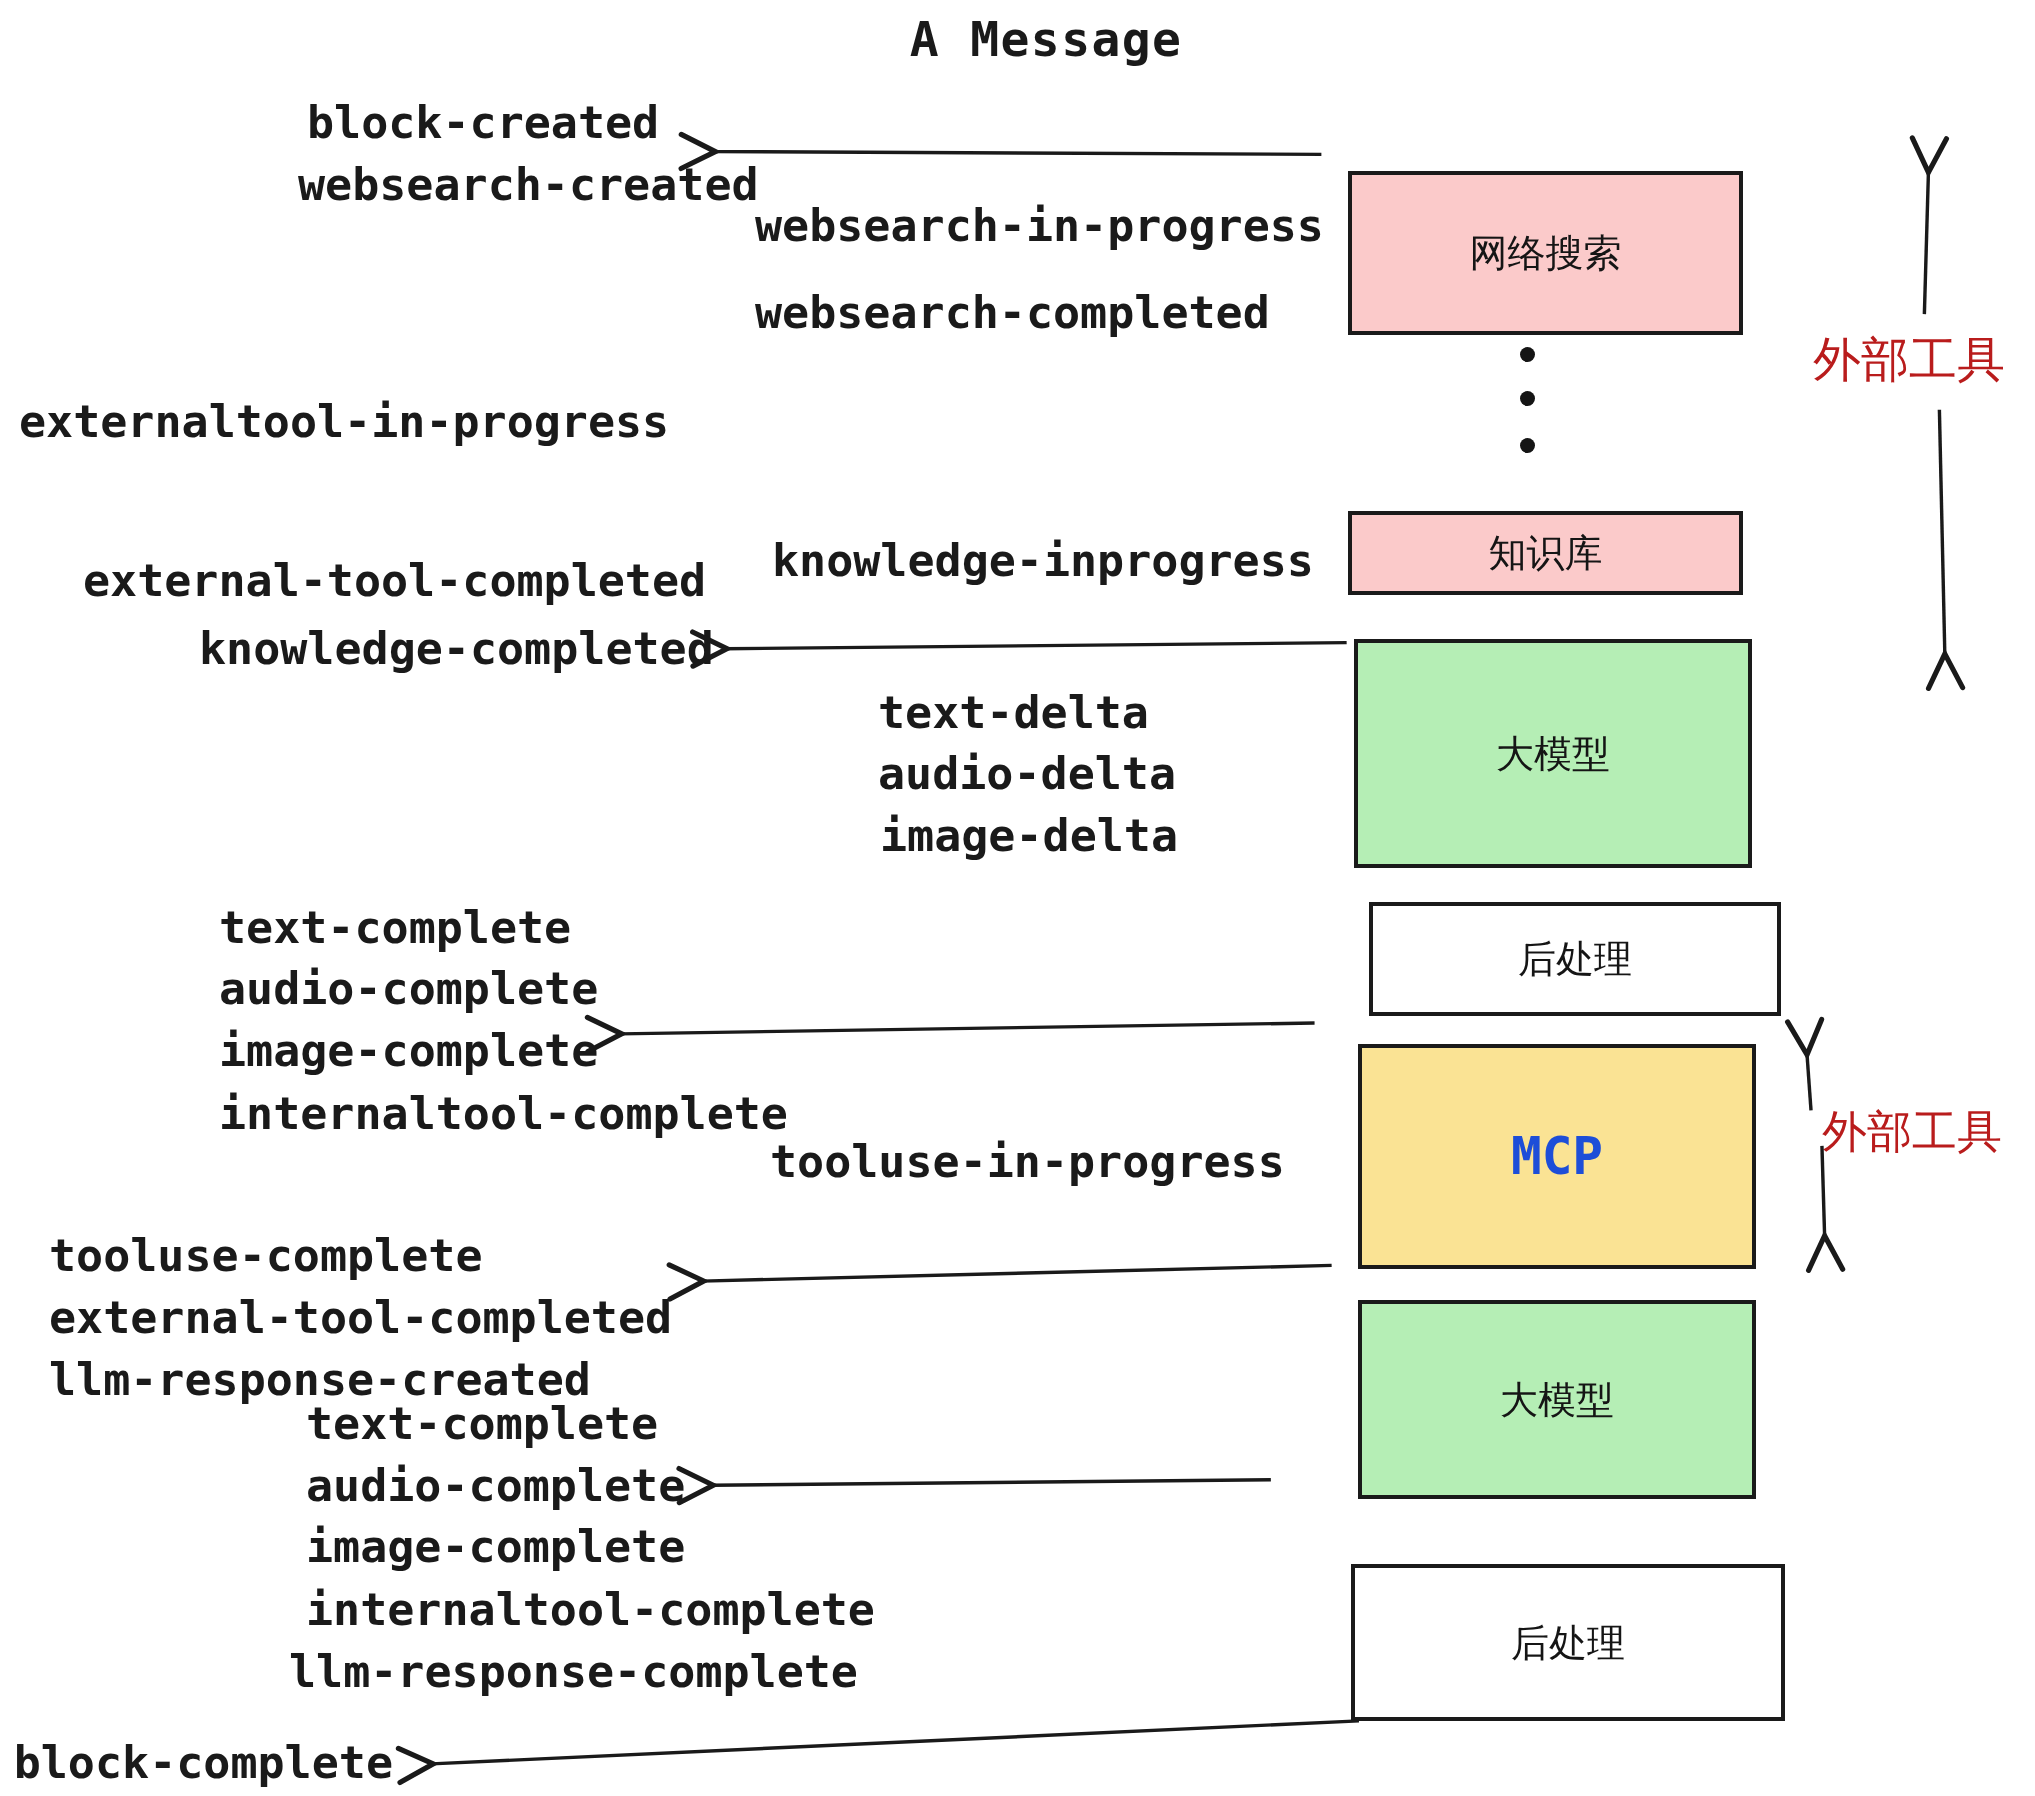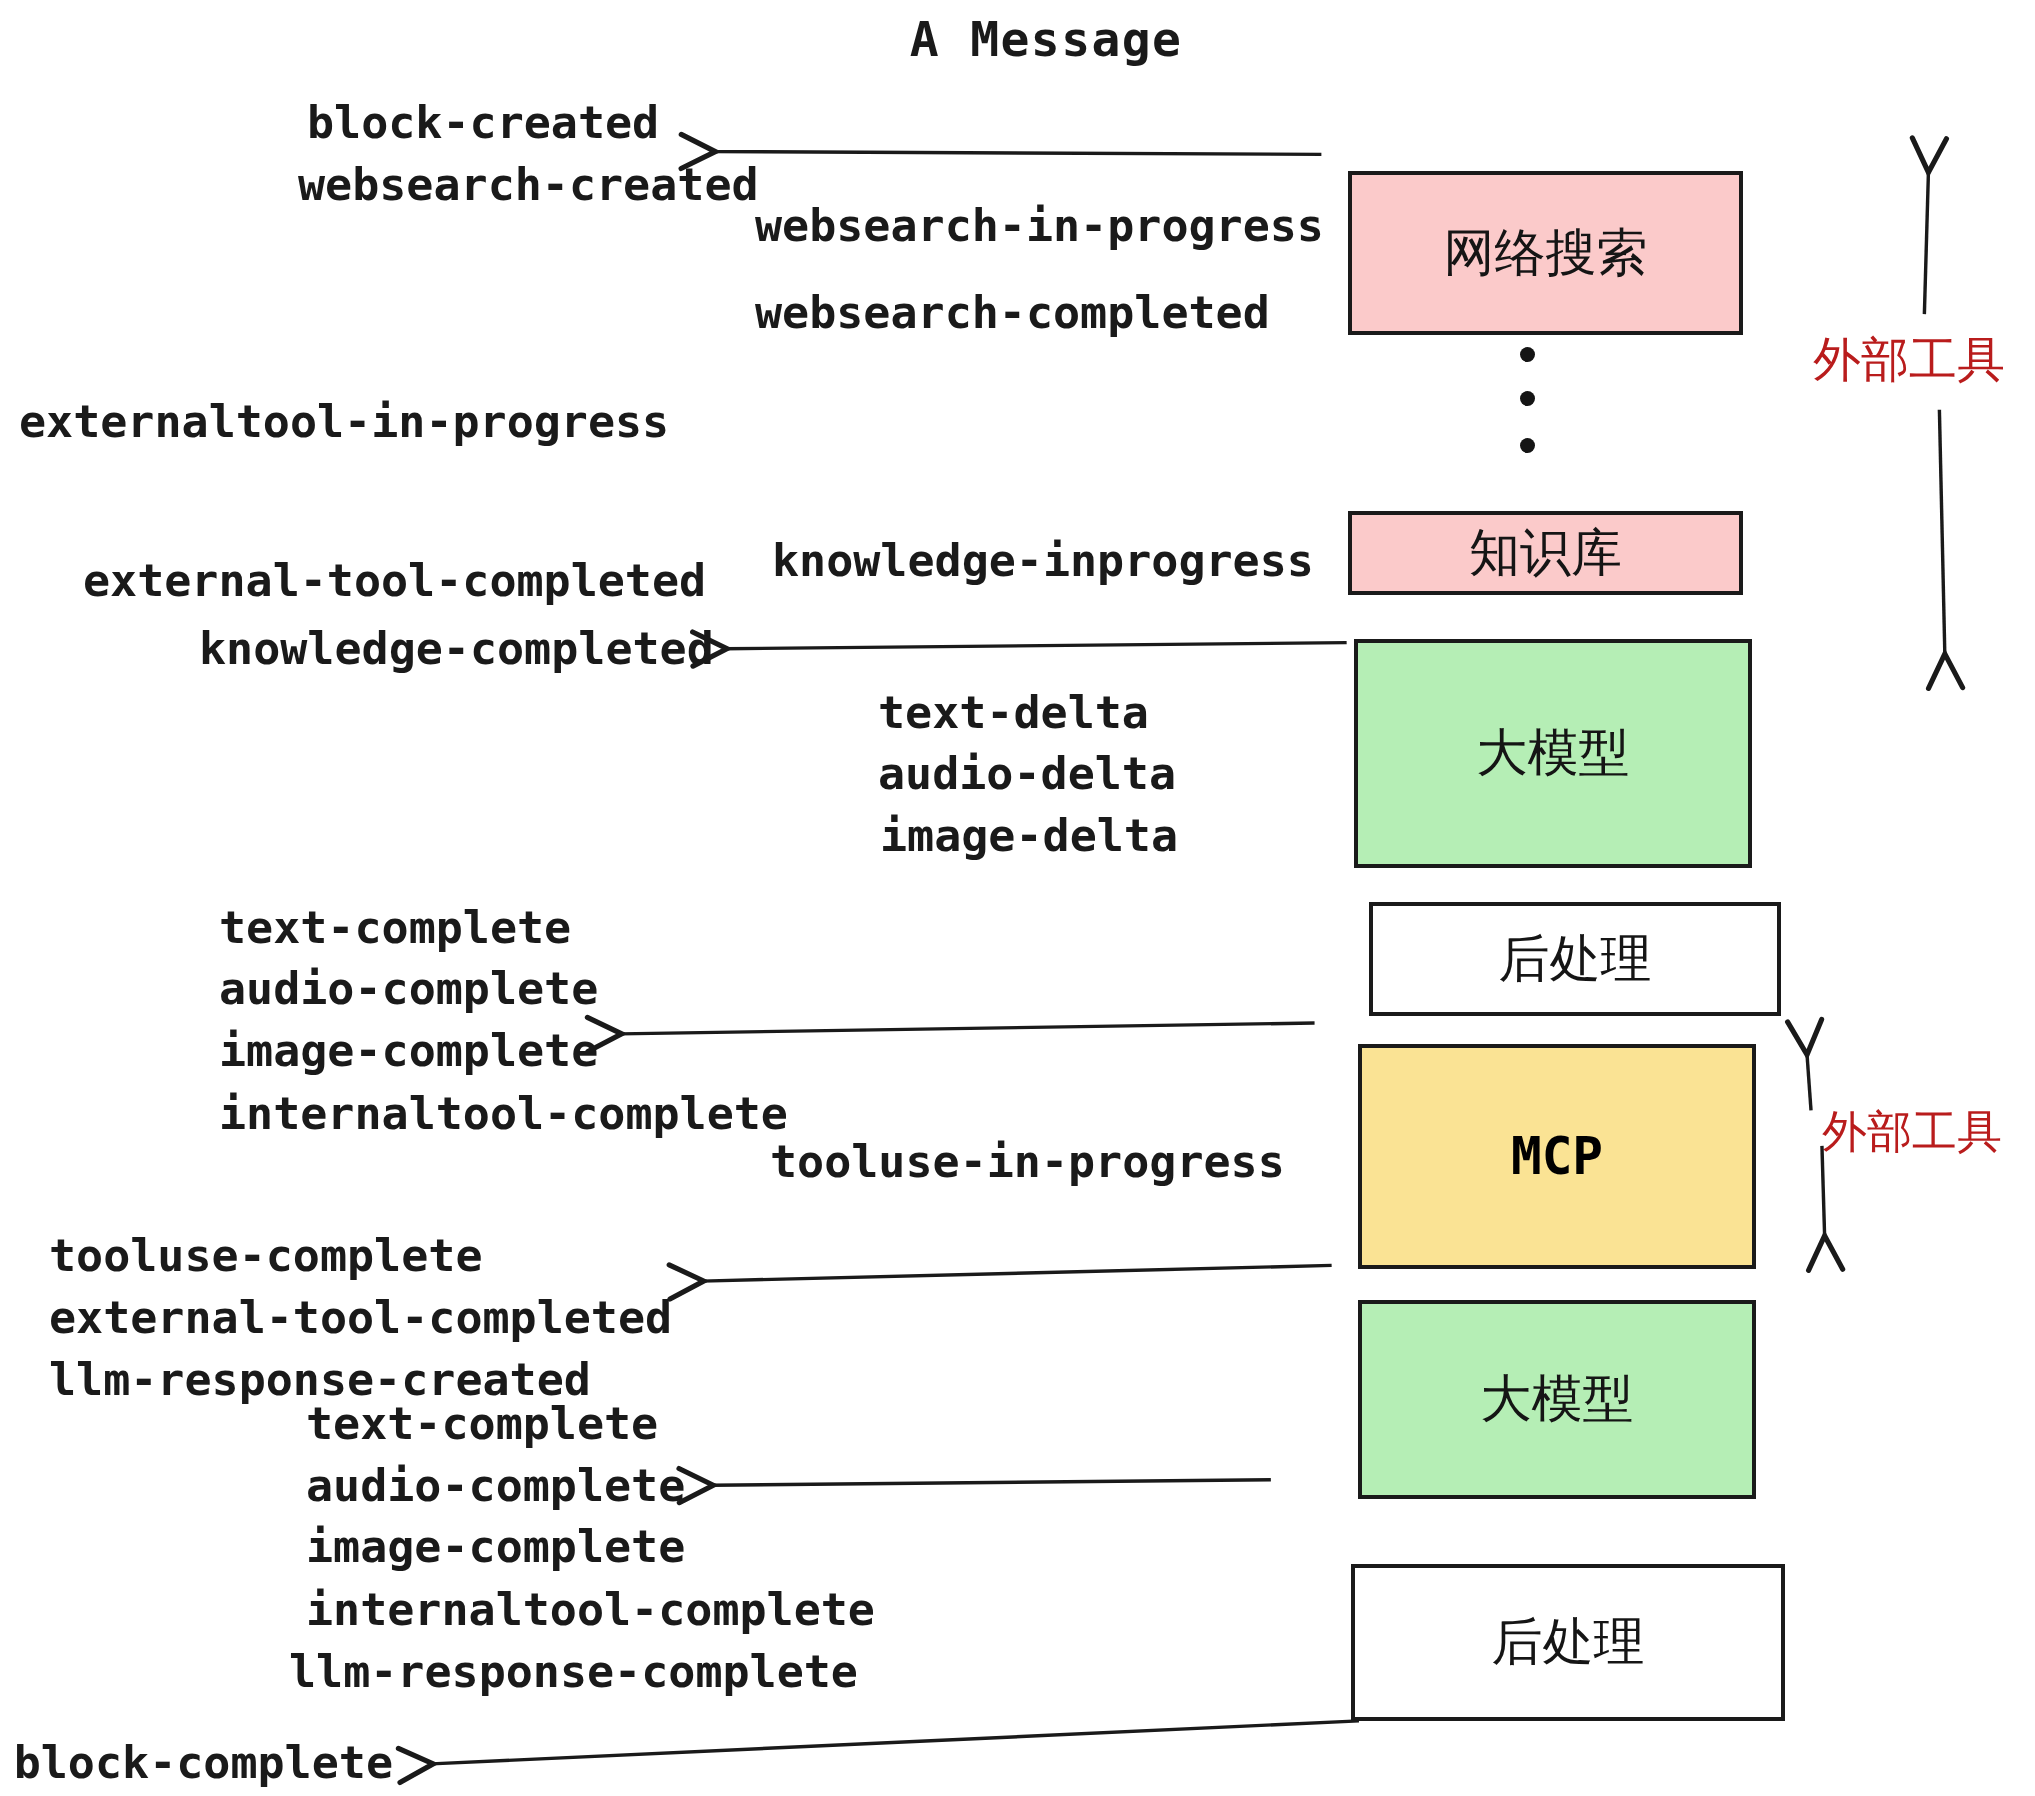--- a/index.html
+++ b/index.html
@@ -14,24 +14,24 @@
   .evt{
     position:absolute;font:600 45px/1 "DejaVu Sans Mono", monospace;
     white-space:nowrap;letter-spacing:0;text-align:right;
   }
   .box{
     position:absolute;box-sizing:border-box;border:4.1px solid #1a1a1a;
     display:flex;align-items:center;justify-content:center;background:#fff;
   }
   .zh{
     font-family:Liberation Serif, serif;
-    font-size:51px;line-height:1;color:#151515;white-space:nowrap;
+    font-size:38px;line-height:1;color:#151515;white-space:nowrap;
   }
   .latin{
-    font:700 51px/1 "DejaVu Sans Mono", monospace;color:#000000;white-space:nowrap;
+    font:700 51px/1 "DejaVu Sans Mono", monospace;color:#1d4ed8;white-space:nowrap;
   }
   .side-label{
     position:absolute;font-family:"DejaVu Sans","Liberation Sans",sans-serif;
     font-size:48px;line-height:1;color:#b91c1c;white-space:nowrap;
   }
   .dot{
     position:absolute;width:15px;height:15px;border-radius:50%;background:#151515;
   }
   svg.overlay{position:absolute;left:0;top:0;pointer-events:none;}
 </style>

